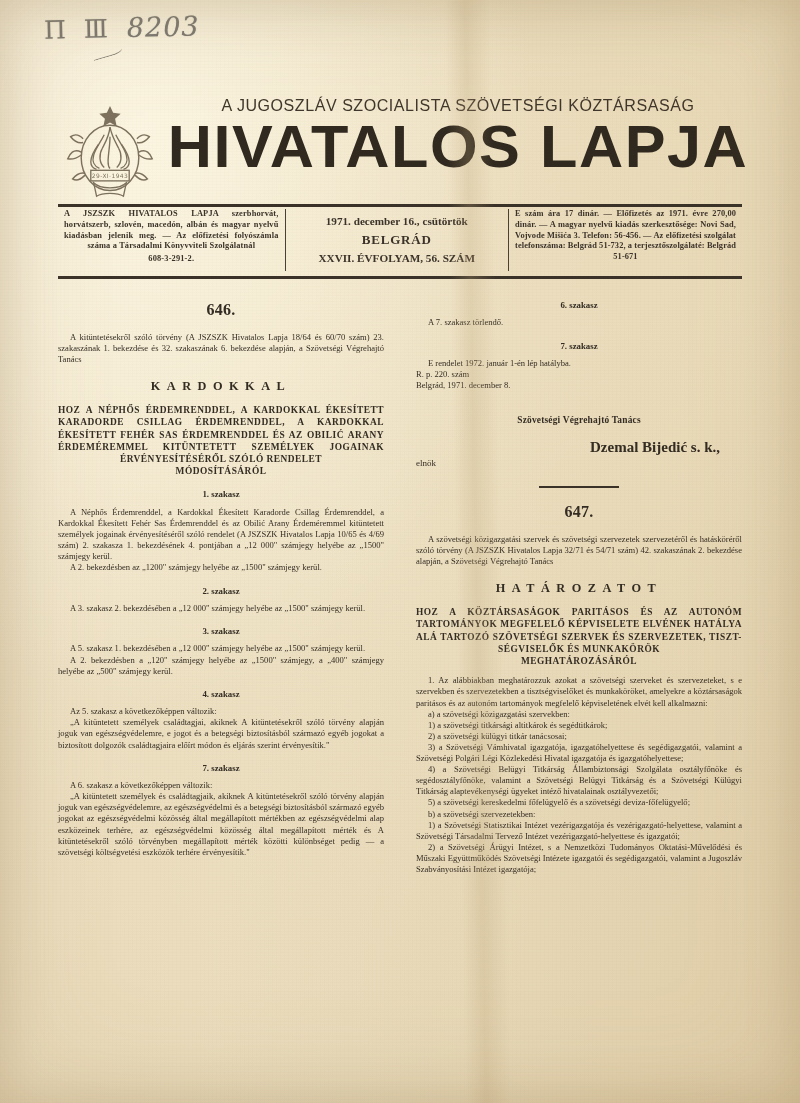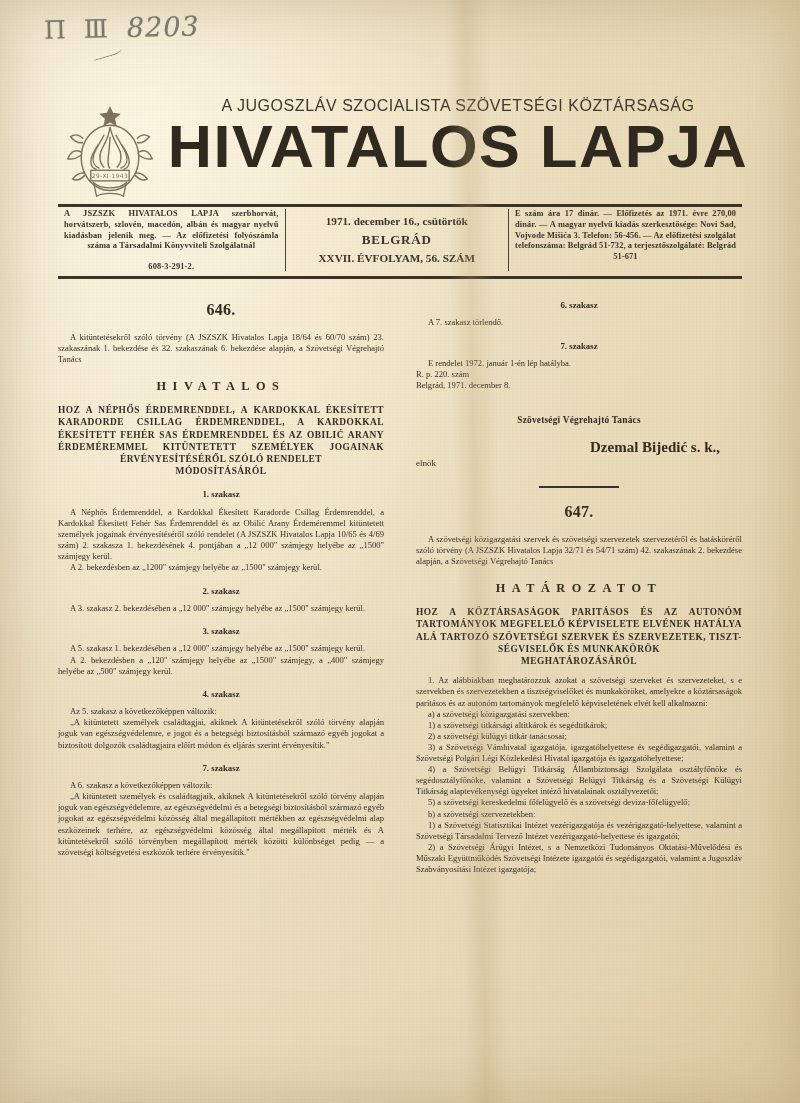--- a/index.html
+++ b/index.html
@@ -80,21 +80,21 @@
   }
   .ib{padding:0 6px;font-size:8.4px;line-height:1.28;color:#3b332a;}
   .ib.left{width:33%;text-align:justify;text-align-last:center;
            border-right:1.3px solid #4a4136;font-weight:700;letter-spacing:.15px;}
   .ib.mid{width:33%;text-align:center;border-right:1.3px solid #4a4136;
           display:flex;flex-direction:column;justify-content:space-around;padding:4px 4px;}
   .ib.right{width:34%;text-align:justify;text-align-last:center;font-weight:700;letter-spacing:.1px;}
   .ib.mid .m1{font-size:11.2px;font-weight:700;}
   .ib.mid .m2{font-size:13px;font-weight:700;letter-spacing:.8px;}
   .ib.mid .m3{font-size:11.2px;font-weight:700;}
-  .ib.left .acct{display:block;text-align:left;margin-top:10px;}
+  .ib.left .acct{display:block;text-align:left;margin-top:2px;}
 
   
   .cols{position:absolute;left:58px;right:58px;top:300px;bottom:18px;display:flex;}
   .col{width:50%;font-size:8.55px;line-height:1.30;color:#332c23;}
   .col.left{padding-right:16px;}
   .col.right{padding-left:16px;}
 
   .actno{font-size:16px;font-weight:700;text-align:center;margin-bottom:11px;letter-spacing:.3px;}
   p.body{margin:0 0 0 0;text-indent:12px;text-align:justify;hyphens:none;}
   p.body.noind{text-indent:0;}
@@ -172,21 +172,21 @@
     </div>
     <div class="ib right">E szám ára 17 dinár. — Előfizetés az 1971. évre 270,00 dinár. — A magyar nyelvű kiadás szerkesztősége: Novi Sad, Vojvode Mišića 3. Telefon: 56-456. — Az előfizetési szolgálat telefonszáma: Belgrád 51-732, a terjesztőszolgálaté: Belgrád 51-671</div>
   </div>
   <div class="rule-thick" style="top:276px;"></div>
 
   <div class="cols">
 
     <div class="col left">
       <div class="actno">646.</div>
       <p class="body">A kitüntetésekről szóló törvény (A JSZSZK Hivatalos Lapja 18/64 és 60/70 szám) 23. szakaszának 1. bekezdése és 32. szakaszának 6. bekezdése alapján, a Szövetségi Végrehajtó Tanács</p>
-      <div class="kindword">HIVATALOS</div>
+      <div class="kindword">KARDOKKAL</div>
       <div class="title">
         <span class="jst">HOZ A NÉPHŐS ÉRDEMRENDDEL, A KARDOKKAL ÉKESÍTETT KARADORDE CSILLAG ÉRDEMRENDDEL, A KARDOKKAL ÉKESÍTETT FEHÉR SAS ÉRDEMRENDDEL ÉS AZ OBILIĆ ARANY ÉRDEMÉREMMEL KITÜNTETETT SZEMÉLYEK JOGAINAK</span>
         <span>ÉRVÉNYESÍTÉSÉRŐL SZÓLÓ RENDELET</span><br>
         <span>MÓDOSÍTÁSÁRÓL</span>
       </div>
 
       <div class="secthead">1. szakasz</div>
       <p class="body">A Néphős Érdemrenddel, a Kardokkal Ékesített Karadorde Csillag Érdemrenddel, a Kardokkal Ékesített Fehér Sas Érdemrenddel és az Obilić Arany Érdeméremmel kitüntetett személyek jogainak érvényesítéséről szóló rendelet (A JSZSZK Hivatalos Lapja 10/65 és 4/69 szám) 2. szakasza 1. bekezdésének 4. pontjában a „12 000" számjegy helyébe az „1500" számjegy kerül.</p>
       <p class="body">A 2. bekezdésben az „1200" számjegy helyébe az „1500" számjegy kerül.</p>
 

